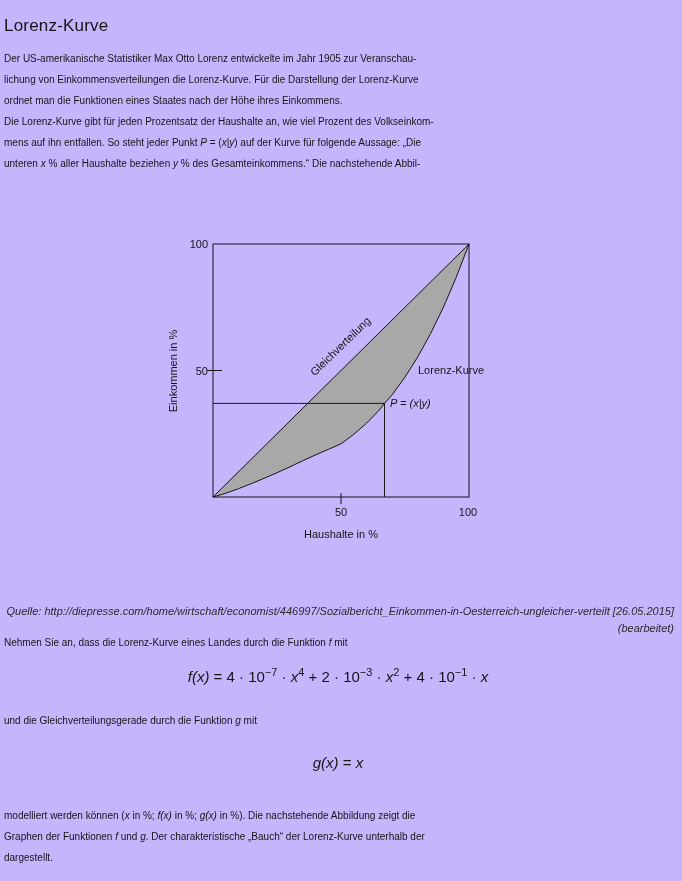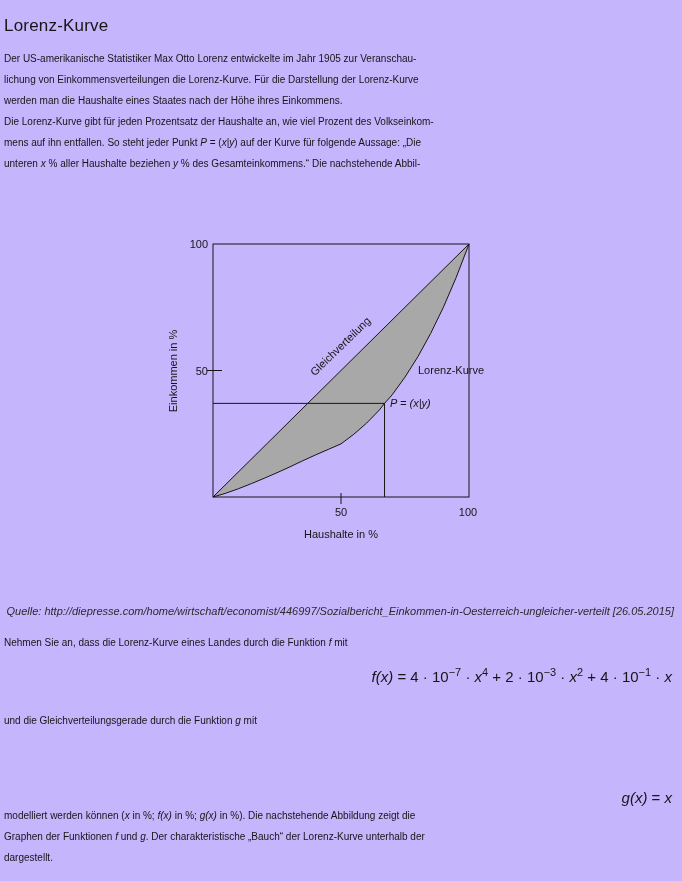--- a/index.html
+++ b/index.html
@@ -10,35 +10,35 @@
   .abs{position:absolute;}
   .title{left:4px;top:4px;font-size:17px;line-height:22px;font-weight:400;letter-spacing:.2px;}
   .textblock{left:4px;top:40px;font-size:10px;line-height:21px;margin-top:8px;}
   .textblock .line, .pline{white-space:nowrap;}
   .it{font-style:italic;}
   sup{font-size:11px;line-height:0;vertical-align:super;}
   .source{right:8px;left:4px;text-align:right;font-size:11px;font-style:italic;color:#2b2b2b;line-height:14px;margin-top:44px;}
   .src1{top:560px;}
   .src2{top:577px;}
   .para{left:4px;font-size:10px;line-height:21px;white-space:nowrap;}
-  .formula{left:4px;width:668px;text-align:right;font-size:15px;line-height:21px;}
+  .formula{left:4px;width:668px;text-align:center;font-size:15px;line-height:21px;}
   .chart-svg{left:0;top:235px;}
   svg text{font-family:"Liberation Sans", sans-serif;font-size:11px;fill:#161616;}
 </style>
 </head>
 <body>
 
 <div class="page">
 
   <h1 class="abs title">Lorenz-Kurve</h1>
 
   <div class="abs textblock">
     <div class="line"><span>Der US-amerikanische Statistiker Max Otto Lorenz entwickelte im Jahr 1905 zur Veranschau-</span></div>
     <div class="line"><span>lichung von Einkommensverteilungen die Lorenz-Kurve. Für die Darstellung der Lorenz-Kurve</span></div>
-    <div class="line"><span>werden man die Haushalte eines Staates nach der Höhe ihres Einkommens.</span></div>
+    <div class="line"><span>ordnet man die Funktionen eines Staates nach der Höhe ihres Einkommens.</span></div>
     <div class="line"><span>Die Lorenz-Kurve gibt für jeden Prozentsatz der Haushalte an, wie viel Prozent des Volkseinkom-</span></div>
     <div class="line"><span>mens auf ihn entfallen. So steht jeder Punkt </span><span class="it">P</span><span> = (</span><span class="it">x</span><span>|</span><span class="it">y</span><span>) auf der Kurve für folgende Aussage: „Die</span></div>
     <div class="line"><span>unteren </span><span class="it">x</span><span> % aller Haushalte beziehen </span><span class="it">y</span><span> % des Gesamteinkommens.“ Die nachstehende Abbil-</span></div>
   </div>
 
   <svg class="abs chart-svg" width="682" height="320" viewBox="0 0 682 320" aria-hidden="false">
     <g id="chart-shapes">
         <polygon points="213,262 469,9.000000000000028 469,9.000000000000028 456.20000000000005,42.396000000000015 443.4,72.25000000000003 430.6,98.56200000000004 417.8,121.83800000000002 405,142.07800000000003 392.20000000000005,159.788 384.52,168.39 379.4,174.96800000000002 366.6,188.12400000000002 353.8,199.256 341,208.87 328.2,214.436 315.4,220.002 302.6,225.821 289.8,231.893 277,237.712 264.2,243.278 251.4,248.591 238.6,253.651 225.8,258.205 213,262" fill="#a8a8a8" stroke="none"></polygon>
         <polyline points="213,262 469,9.000000000000028" fill="none" stroke="#161616" stroke-width="1"></polyline>
         <polyline points="213,262 225.8,258.205 238.6,253.651 251.4,248.591 264.2,243.278 277,237.712 289.8,231.893 302.6,225.821 315.4,220.002 328.2,214.436 341,208.87 353.8,199.256 366.6,188.12400000000002 379.4,174.96800000000002 384.52,168.39 392.20000000000005,159.788 405,142.07800000000003 417.8,121.83800000000002 430.6,98.56200000000004 443.4,72.25000000000003 456.20000000000005,42.396000000000015 469,9.000000000000028" fill="none" stroke="#161616" stroke-width="1" stroke-linejoin="round"></polyline>
@@ -53,25 +53,26 @@
     <text x="341" y="281" text-anchor="middle">50</text>
     <text x="468" y="281" text-anchor="middle">100</text>
     <text x="341" y="303" text-anchor="middle">Haushalte in %</text>
     <text transform="translate(177 136) rotate(-90)" text-anchor="middle">Einkommen in %</text>
     <text transform="translate(343 114) rotate(-44)" text-anchor="middle">Gleichverteilung</text>
     <text x="418" y="139" text-anchor="start">Lorenz-Kurve</text>
     <text x="390" y="172" text-anchor="start" font-style="italic">P = (x|y)</text>
   </svg>
 
   <div class="abs source src1">Quelle: http://diepresse.com/home/wirtschaft/economist/446997/Sozialbericht_Einkommen-in-Oesterreich-ungleicher-verteilt [26.05.2015]</div>
+  <div class="abs source src2">(bearbeitet)</div>
 
   <div class="abs para pline" style="top:632px;"><span>Nehmen Sie an, dass die Lorenz-Kurve eines Landes durch die Funktion </span><span class="it">f</span><span> mit</span></div>
   <div class="abs formula" style="top:666px;"><span class="it">f(x)</span><span> = 4 · 10</span><sup>−7</sup><span> · </span><span class="it">x</span><sup>4</sup><span> + 2 · 10</span><sup>−3</sup><span> · </span><span class="it">x</span><sup>2</sup><span> + 4 · 10</span><sup>−1</sup><span> · </span><span class="it">x</span></div>
   <div class="abs para pline" style="top:710px;"><span>und die Gleichverteilungsgerade durch die Funktion </span><span class="it">g</span><span> mit</span></div>
-  <div class="abs formula" style="top:787px;"><span class="it">g(x)</span><span> = </span><span class="it">x</span></div>
+  <div class="abs formula" style="top:752px;"><span class="it">g(x)</span><span> = </span><span class="it">x</span></div>
 
   <div class="abs textblock" style="top:797px;">
     <div class="line"><span>modelliert werden können (</span><span class="it">x</span><span> in %; </span><span class="it">f(x)</span><span> in %; </span><span class="it">g(x)</span><span> in %). Die nachstehende Abbildung zeigt die</span></div>
     <div class="line"><span>Graphen der Funktionen </span><span class="it">f</span><span> und </span><span class="it">g</span><span>. Der charakteristische „Bauch“ der Lorenz-Kurve unterhalb der</span></div>
     <div class="line"><span>dargestellt.</span></div>
   </div>
 
 </div>
 
 </body></html>

